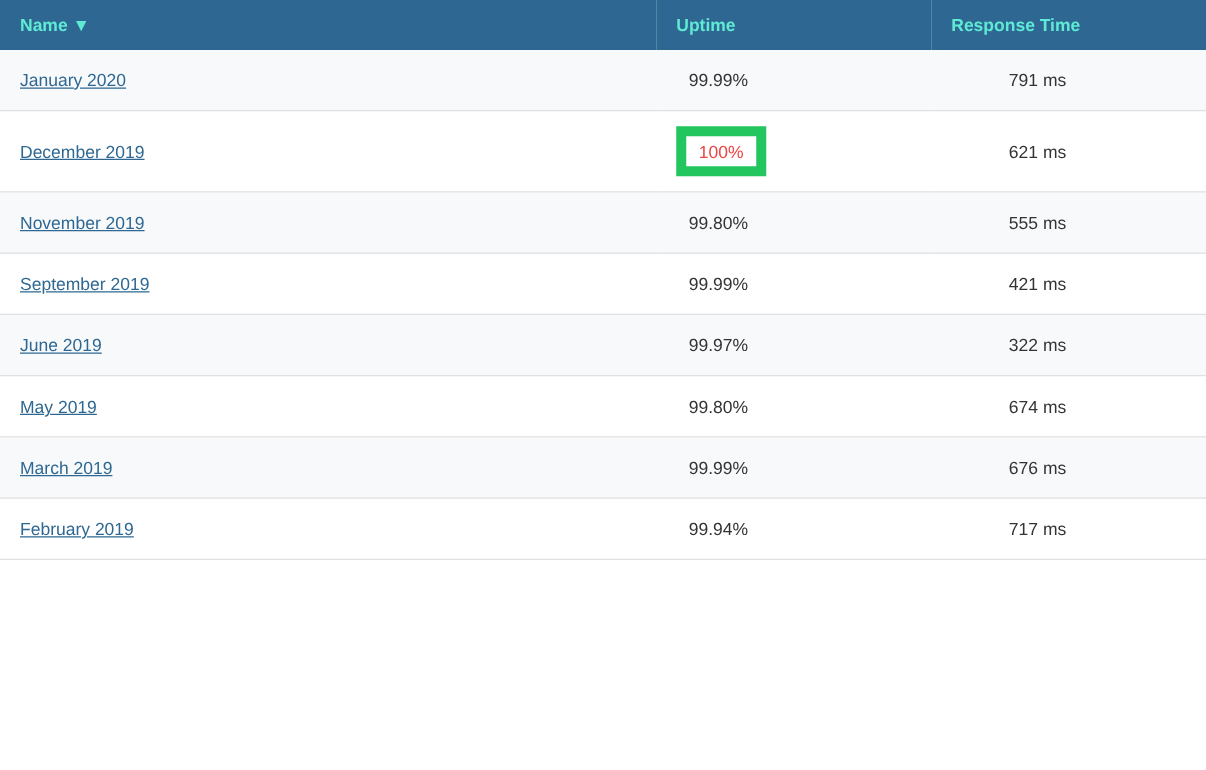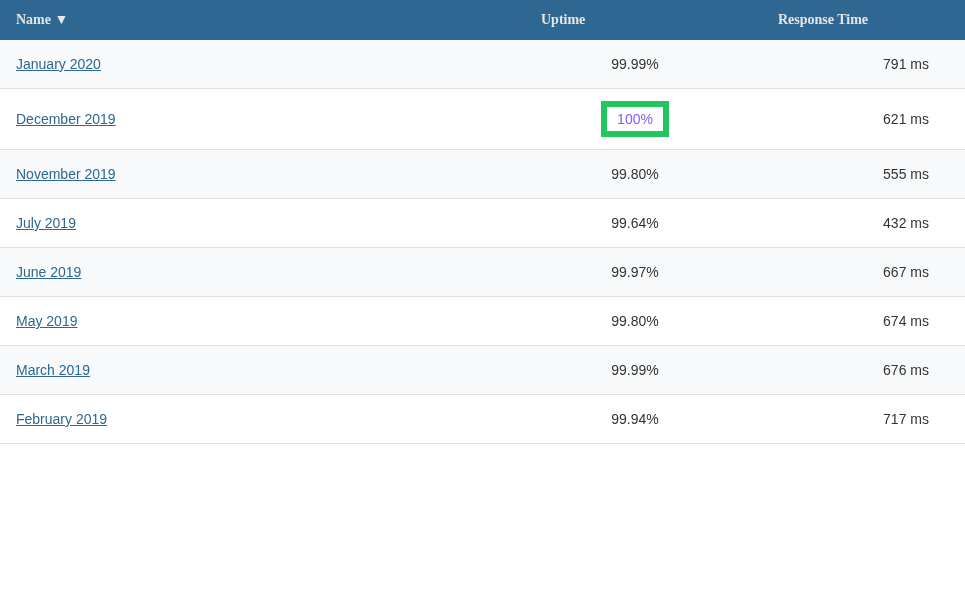--- a/index.html
+++ b/index.html
@@ -20,38 +20,37 @@
       min-height: 616px;
     }
 
     table {
       width: 100%;
       border-collapse: collapse;
     }
 
     thead tr {
       background-color: #2e6892;
-      color: #e5e5e5;
-      font-family: Liberation Serif, serif;
+      color: #5eead4;
     }
 
     thead th {
       padding: 12px 16px;
       text-align: left;
       font-weight: bold;
       font-size: 14px;
     }
 
     thead th.uptime-col {
       text-align: left;
       width: 220px;
     }
 
     thead th.response-col {
-      text-align: center;
+      text-align: left;
       width: 220px;
       padding-right: 80px;
     }
 
     tbody tr {
       border-bottom: 1px solid #e0e0e0;
     }
 
     tbody tr:nth-child(odd) {
       background-color: #f7f9fb;
@@ -66,38 +65,37 @@
       margin-left: 20px;
     }
 
     td.name-cell a {
       color: #2e6892;
       text-decoration: underline;
       cursor: pointer;
     }
 
     td.uptime-cell {
-      text-align: center;
       width: 220px;
     }
 
     td.response-cell {
       text-align: right;
       width: 220px;
-      padding-right: 36px;
+      padding-right: 112px;
     }
 
     .uptime-value {
       display: inline-block;
       padding: 4px 10px;
     }
 
     .uptime-value.highlighted {
-      border: 6px solid #22c55e;
-      color: #8b5cf6;
+      border: 8px solid #22c55e;
+      color: #ef4444;
       font-weight: normal;
     }
   </style>
 </head>
 <body>
 
 <div class="table-container">
   <table>
     <thead>
       <tr>
@@ -116,28 +114,28 @@
           <td class="name-cell"><a href="#">December 2019</a></td>
           <td class="uptime-cell"><span class="uptime-value highlighted">100%</span></td>
           <td class="response-cell">621 ms</td>
         </tr>
         <tr>
           <td class="name-cell"><a href="#">November 2019</a></td>
           <td class="uptime-cell"><span class="uptime-value">99.80%</span></td>
           <td class="response-cell">555 ms</td>
         </tr>
         <tr>
-          <td class="name-cell"><a href="#">July 2019</a></td>
-          <td class="uptime-cell"><span class="uptime-value">99.64%</span></td>
-          <td class="response-cell">432 ms</td>
+          <td class="name-cell"><a href="#">September 2019</a></td>
+          <td class="uptime-cell"><span class="uptime-value">99.99%</span></td>
+          <td class="response-cell">421 ms</td>
         </tr>
         <tr>
           <td class="name-cell"><a href="#">June 2019</a></td>
           <td class="uptime-cell"><span class="uptime-value">99.97%</span></td>
-          <td class="response-cell">667 ms</td>
+          <td class="response-cell">322 ms</td>
         </tr>
         <tr>
           <td class="name-cell"><a href="#">May 2019</a></td>
           <td class="uptime-cell"><span class="uptime-value">99.80%</span></td>
           <td class="response-cell">674 ms</td>
         </tr>
         <tr>
           <td class="name-cell"><a href="#">March 2019</a></td>
           <td class="uptime-cell"><span class="uptime-value">99.99%</span></td>
           <td class="response-cell">676 ms</td>

